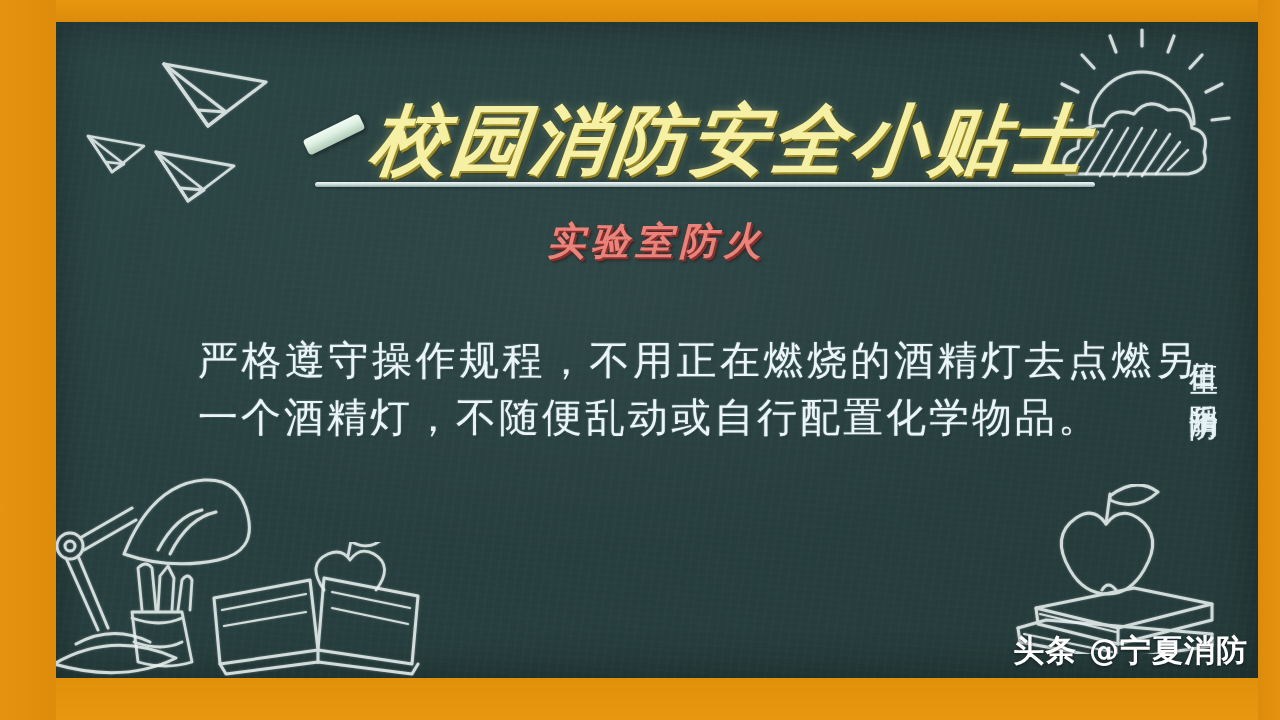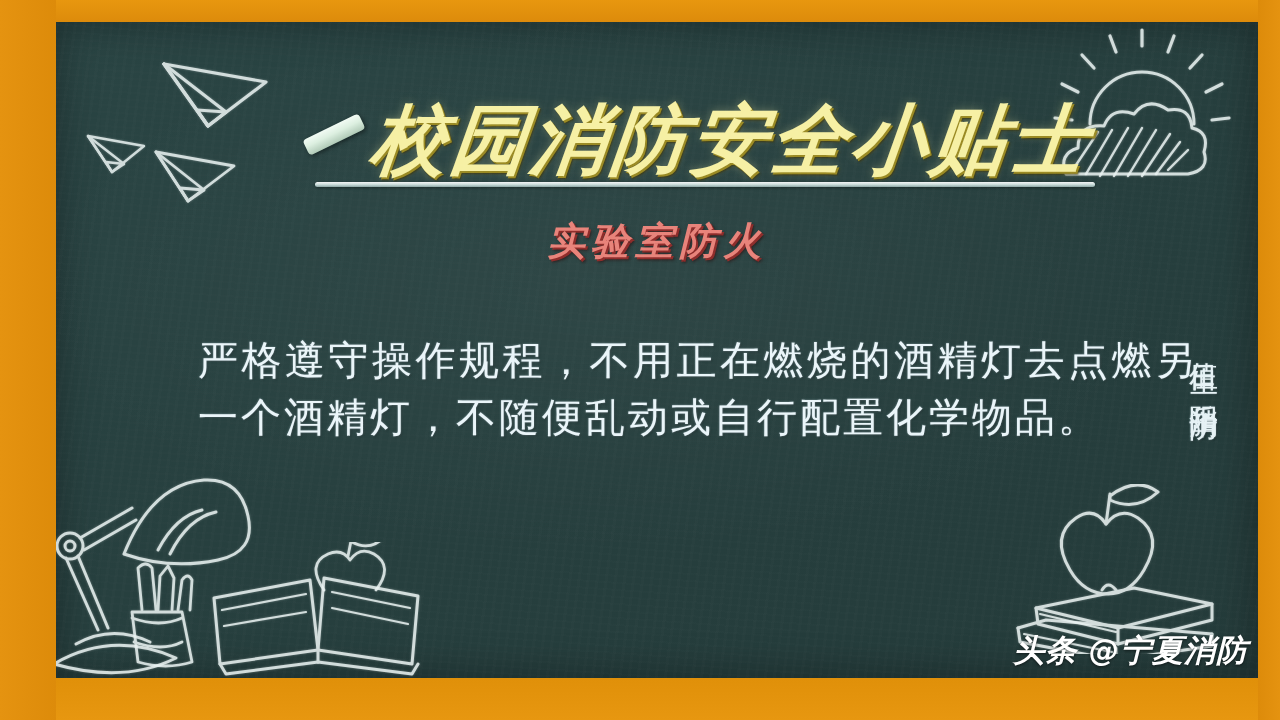--- a/index.html
+++ b/index.html
@@ -156,21 +156,20 @@
     position:absolute;
     right: 32px;
     bottom: 48px;
     font-family: "DejaVu Sans", "Liberation Sans", sans-serif;
     font-size: 31px;
     font-weight: 700;
     color: #FFFFFF;
     letter-spacing: 1px;
     text-shadow: 0 1px 3px rgba(0,0,0,0.55);
     white-space:nowrap;
-    font-style:italic;
   }
   .watermark .at { font-size:30px; }
 </style>
 </head>
 <body>
 
 <div id="stage">
 
   <div class="frame-top"></div>
   <div class="frame-bottom"></div>

